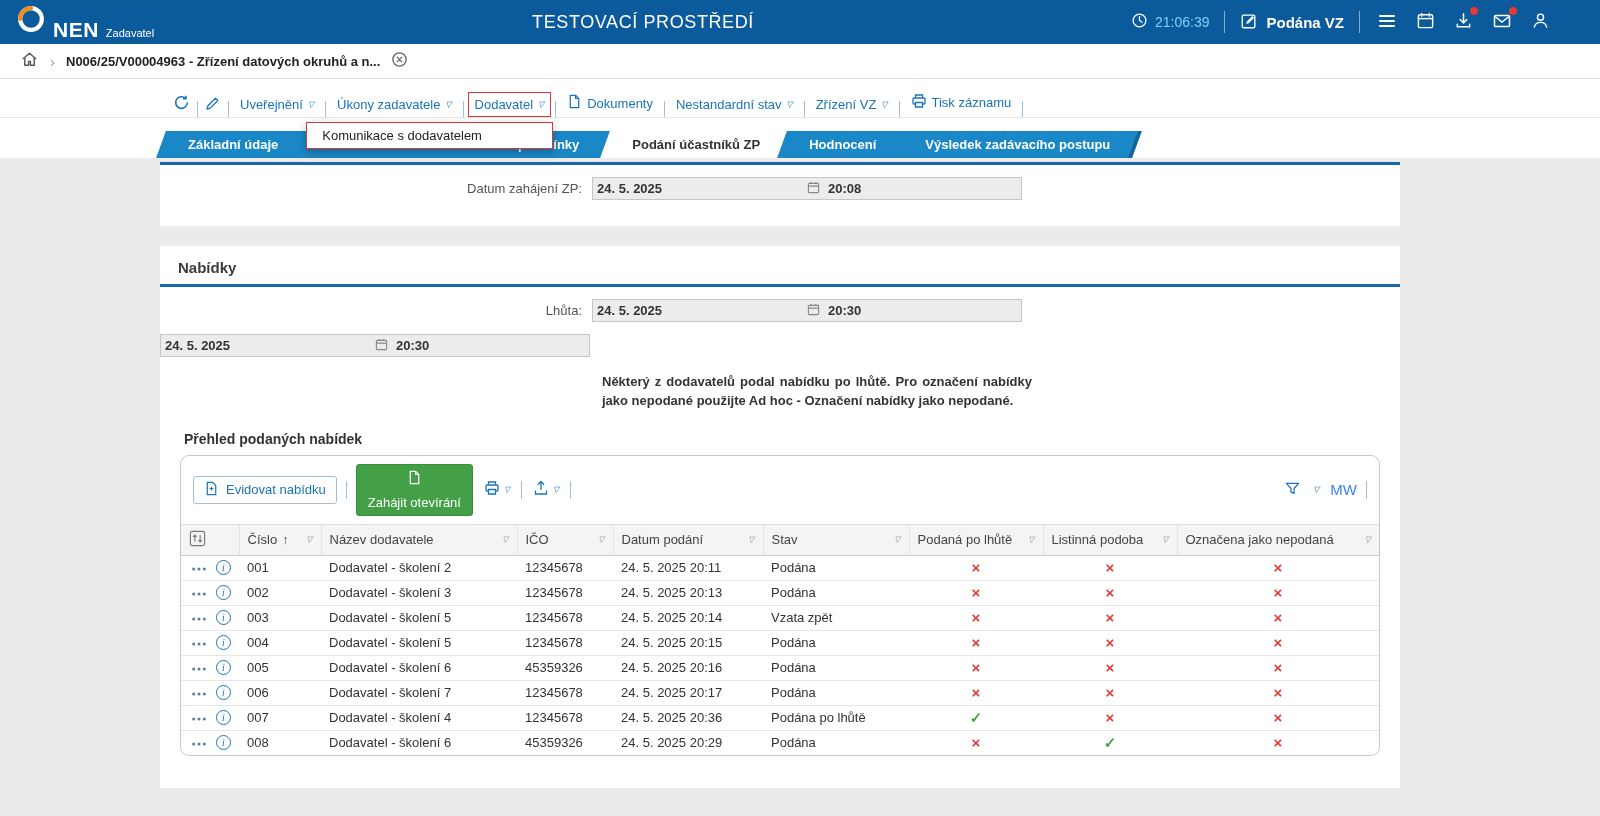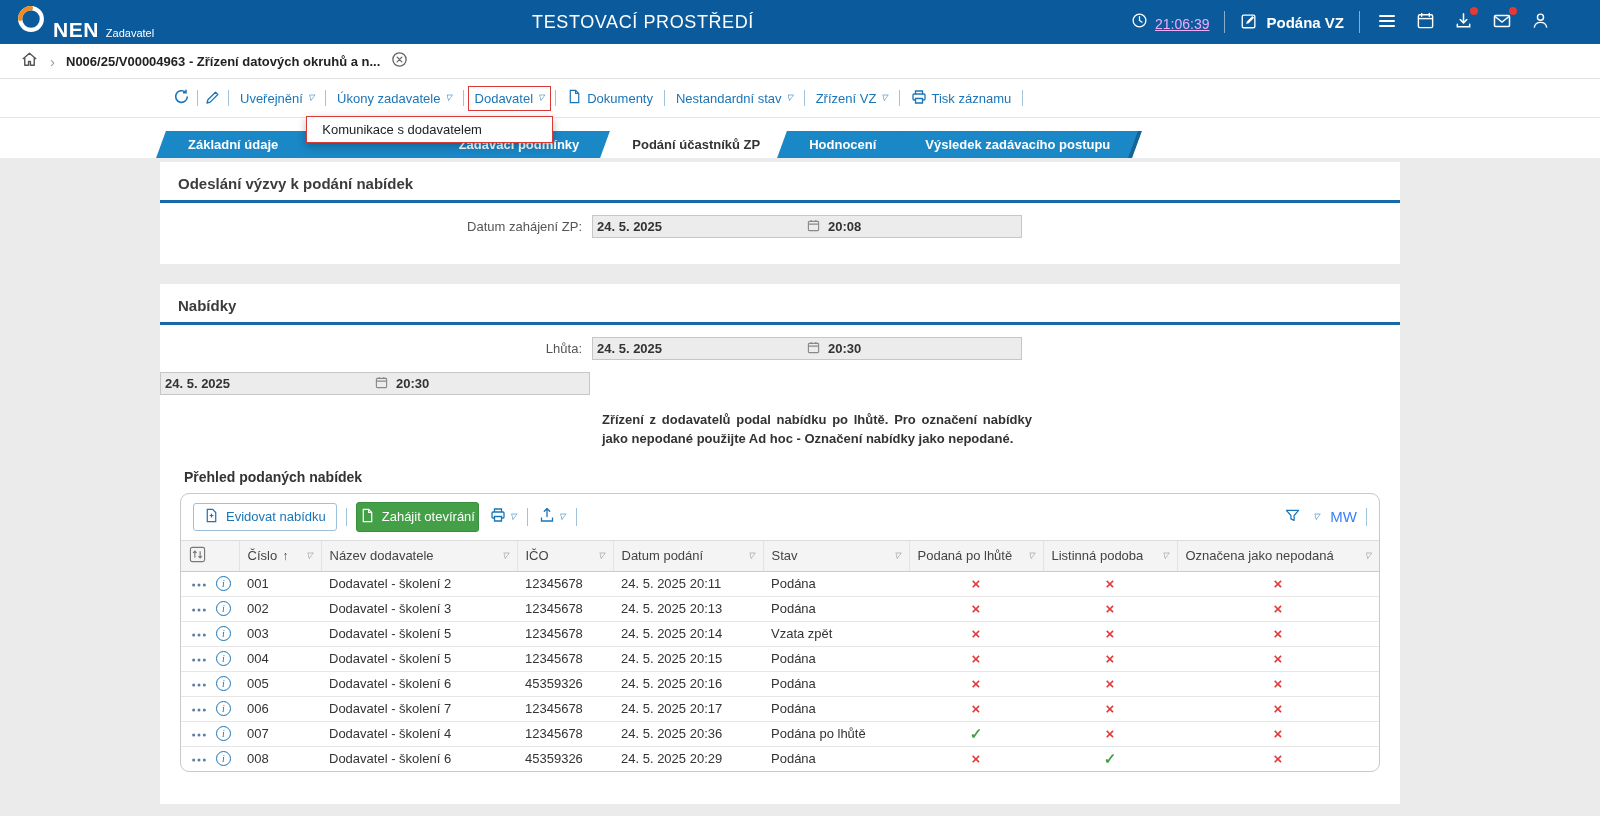--- a/index.html
+++ b/index.html
@@ -11,35 +11,35 @@
   button { font-family:inherit; background:none; border:none; padding:0; cursor:pointer; }
 
   
   .topbar { height:44px; background:#0b5a9b; display:flex; align-items:center; padding:0 48px 0 16px; position:relative; color:#fff; }
   .logo { display:flex; align-items:flex-end; gap:7px; }
   .logo svg { margin-bottom:2px; }
   .logo-text { font-size:21px; font-weight:bold; color:#fff; letter-spacing:.5px; line-height:1; }
   .logo-sub { font-size:11px; color:#fff; line-height:1; margin-bottom:1px; }
   .tb-title { position:absolute; left:643px; transform:translateX(-50%); font-size:18px; font-weight:normal; letter-spacing:.6px; }
   .tb-right { margin-left:auto; display:flex; align-items:center; gap:15px; }
-  .tb-clock { display:flex; align-items:flex-end; gap:7px; font-size:14px; color:#f0abfc;text-decoration:underline; }
+  .tb-clock { display:flex; align-items:center; gap:7px; font-size:14px; color:#7dd3fc; }
   .tb-sep { width:1px; height:22px; background:rgba(255,255,255,.5); }
   .tb-create { display:flex; align-items:center; gap:8px; color:#fff; font-size:15px; font-weight:bold; }
   .tb-iconbtn { position:relative; display:flex; align-items:center; padding:2px; }
   .badge { position:absolute; top:-2px; right:-3px; width:8px; height:8px; border-radius:50%; background:#e53935; }
 
   
   .breadcrumb { height:35px; background:#fff; border-bottom:1px solid #e0e0e0; display:flex; align-items:center; gap:11px; padding:0 20px; }
   .bc-chev { color:#999; font-size:15px; }
   .bc-item { font-size:13px; font-weight:bold; color:#222; }
 
   
   .toolband { background:#fff; padding-bottom:0; }
   .toolrow-outer { border-bottom:1px solid #e6e6e6; position:relative; z-index:10; }
-  .toolrow { height:38px; display:flex; align-items:center; gap:0; margin-left:170px; }
+  .toolrow { height:38px; display:flex; align-items:flex-end; gap:0; margin-left:170px; }
   .ticon { display:flex; align-items:center; color:#1a75b8; padding:3px; }
   .tsep { width:1px; height:16px; background:#9fc3dd; margin:0 4px; }
   .tlink { display:inline-flex; align-items:center; gap:5px; color:#1a75b8; font-size:13px; padding:4px 6px; border:1px solid transparent; }
   .tlink.highlighted { border-color:#d93a36; }
   .caret { display:inline-block; font-size:8px; line-height:1; }
   .caret::before { content:"▽"; }
   .komunikace-anchor { position:relative; display:inline-flex; }
   .dropdown { position:absolute; top:calc(100% + 5px); right:-2px; width:247px; background:#fff; border:1px solid #d93a36; box-shadow:0 3px 9px rgba(0,0,0,.28); z-index:60; }
   .dropdown-item { display:block; width:100%; text-align:left; padding:5px 15px; font-size:13px; color:#222; background:#fff; }
 
@@ -64,21 +64,21 @@
   .card1 { padding-bottom:14px; }
   .card2 { padding-bottom:24px; }
   .card2 .form-row:first-of-type { margin-top:18px; }
   .warning { margin:16px 0 4px 442px; width:430px; font-size:13px; font-weight:bold; color:#333; text-align:justify; line-height:1.45; }
   .tbl-title { margin:20px 0 8px 24px; font-size:14px; font-weight:bold; color:#333; }
 
   
   .grid-card { margin:8px 20px; border:1px solid #c9c9c9; border-radius:9px; background:#fff; overflow:hidden; }
   .grid-toolbar { display:flex; align-items:center; gap:9px; padding:8px 12px; }
   .btn-evidovat { display:inline-flex; align-items:center; gap:7px; color:#1a75b8; font-size:13px; border:1px solid #9dc0dc; background:#fff; padding:4px 10px; border-radius:3px; }
-  .btn-zahajit { display:inline-flex; align-items:center; gap:7px; color:#fff; font-size:13px; background:#43a047; border:1px solid #3a8f3e; padding:5px 3px; border-radius:3px; }
+  .btn-zahajit { display:inline-flex; align-items:center; gap:7px; color:#fff; font-size:13px; background:#43a047; border:1px solid #3a8f3e; padding:5px 11px; border-radius:3px;flex-direction:column; }
   .gsep { width:1px; height:18px; background:#9fc3dd; }
   .icon-drop { display:inline-flex; align-items:center; gap:4px; color:#1a75b8; padding:2px; }
   .grid-toolbar-right { margin-left:auto; display:inline-flex; align-items:center; gap:9px; color:#1a75b8; }
   .mw-label { font-size:15px; color:#3b82f6; }
 
   table.offers { width:100%; border-collapse:collapse; table-layout:fixed; font-size:13px; color:#333; }
   .offers thead th { background:#f4f4f4; border-top:1px solid #ddd; border-bottom:1px solid #ccc; height:31px; padding:0 8px; font-weight:normal; color:#444; text-align:left; }
   .offers thead th + th { border-left:1px solid #e3e3e3; }
   .thx { display:flex; align-items:center; gap:5px; }
   .th-caret { margin-left:auto; color:#8a8a8a; }
@@ -255,21 +255,20 @@
       </button>
     <button class="tab">
         <span class="tab-label">Výsledek zadávacího postupu</span>
       </button>
   </div>
 </div>
 
 <main class="main">
 
   <section class="card card1">
-    <h2 class="card-title">Odeslání výzvy k podání nabídek</h2>
     <div class="blue-rule"></div>
     <div class="form-row">
       <label class="frm-label">Datum zahájení ZP:</label>
       <div class="dt-group">
         <span class="dt-date">24. 5. 2025</span>
         <span class="dt-timewrap">
           <span><svg viewBox="0 0 14 14" width="13" height="13">
                 <rect x="1.5" y="2.5" width="11" height="10" rx="1" fill="none" stroke="#888" stroke-width="1.2"></rect>
                 <path d="M1.5 5.5h11M4.5 1v2M9.5 1v2" stroke="#888" stroke-width="1.2"></path>
               </svg></span>
@@ -303,21 +302,21 @@
         <span class="dt-timewrap">
           <span><svg viewBox="0 0 14 14" width="13" height="13">
                 <rect x="1.5" y="2.5" width="11" height="10" rx="1" fill="none" stroke="#888" stroke-width="1.2"></rect>
                 <path d="M1.5 5.5h11M4.5 1v2M9.5 1v2" stroke="#888" stroke-width="1.2"></path>
               </svg></span>
           <span>20:30</span>
         </span>
       </div>
     </div>
 
-    <p class="warning">Zřízení z dodavatelů podal nabídku po lhůtě. Pro označení nabídky jako nepodané použijte Ad hoc - Označení nabídky jako nepodané.</p>
+    <p class="warning">Některý z dodavatelů podal nabídku po lhůtě. Pro označení nabídky jako nepodané použijte Ad hoc - Označení nabídky jako nepodané.</p>
 
     <h3 class="tbl-title">Přehled podaných nabídek</h3>
 
     <div class="grid-card">
       <div class="grid-toolbar">
         <button class="btn-evidovat">
           <span><svg viewBox="0 0 16 16" width="15" height="15">
                 <path d="M3.5 1.5h5.7l3.3 3.3v9.7H3.5z" fill="none" stroke="#1a75b8" stroke-width="1.3"></path>
                 <path d="M6 8h4M8 6v4" stroke="#1a75b8" stroke-width="1.3"></path>
               </svg></span>

